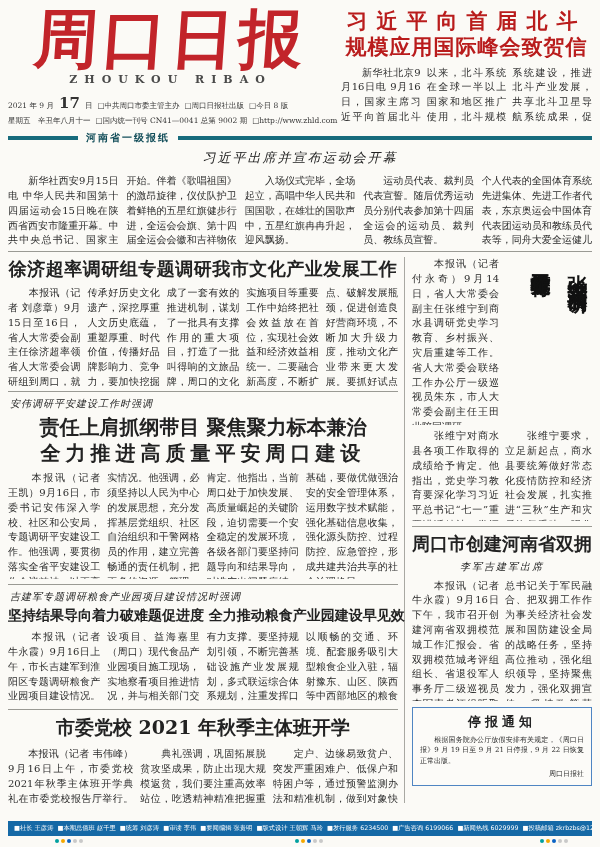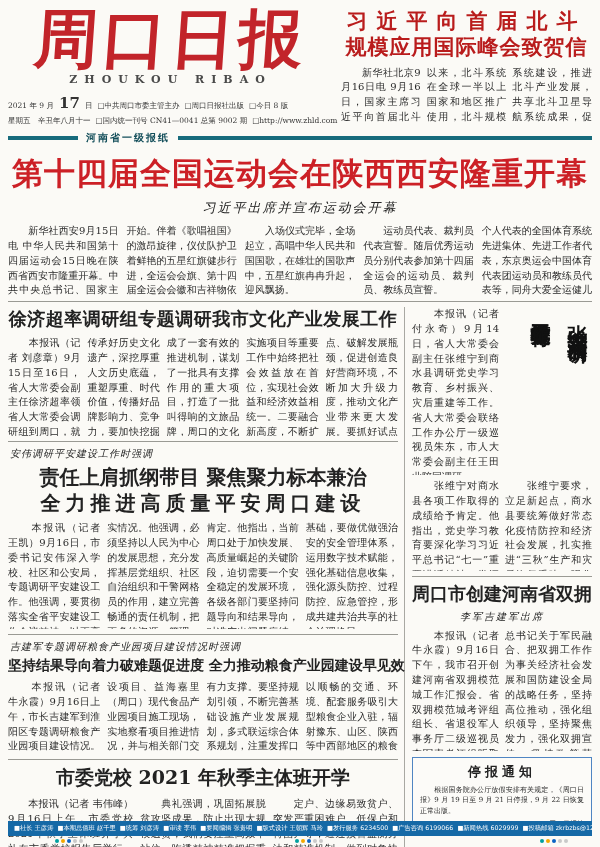--- a/index.html
+++ b/index.html
@@ -119,21 +119,20 @@
     </div>
   </div>
 
   <div class="gradeband">
     <div class="gradebar short"></div>
     <div class="gradetext">河南省一级报纸</div>
     <div class="gradebar"></div>
   </div>
 
   <div>
-    <div class="mainhead">第十四届全国运动会在陕西西安隆重开幕</div>
     <div class="mainsub">习近平出席并宣布运动会开幕</div>
     <div class="main-cols">
       <div class="coltext">　　新华社西安9月15日电 中华人民共和国第十四届运动会15日晚在陕西省西安市隆重开幕。中共中央总书记、国家主席、中央军委主席习近平出席开幕式并宣布运动会开幕。
 　　15日晚的西安奥体中心体育场灯火璀璨，气氛热烈。
 　　19时30分，在欢快的乐曲声中，习近平等党和国家领导人登上主席台，向现场观众挥手致意，全场响起热烈的掌声。
 　　20时，第十四届全运会开幕式正式</div>
       <div class="coltext">开始。伴着《歌唱祖国》的激昂旋律，仪仗队护卫着鲜艳的五星红旗健步行进，全运会会旗、第十四届全运会会徽和吉祥物依次亮相主席台。随后依次入场的是37个代表团的体育健儿，他们分别来自各省、自治区、直辖市，香港特别行政区、澳门特别行政区，新疆生产建设兵团以及5个行业体育协会，全场观众用热烈的掌声欢迎运动员们的到来。</div>
       <div class="coltext">　　入场仪式完毕，全场起立，高唱中华人民共和国国歌，在雄壮的国歌声中，五星红旗冉冉升起，迎风飘扬。
 　　陕西省、国家体育总局负责同志分别致辞。
 　　20时40分，习近平用洪亮的声音宣布：“中华人民共和国第十四届运动会开幕！”顿时，全场响起欢呼声、掌声，欢呼声经久不息。

